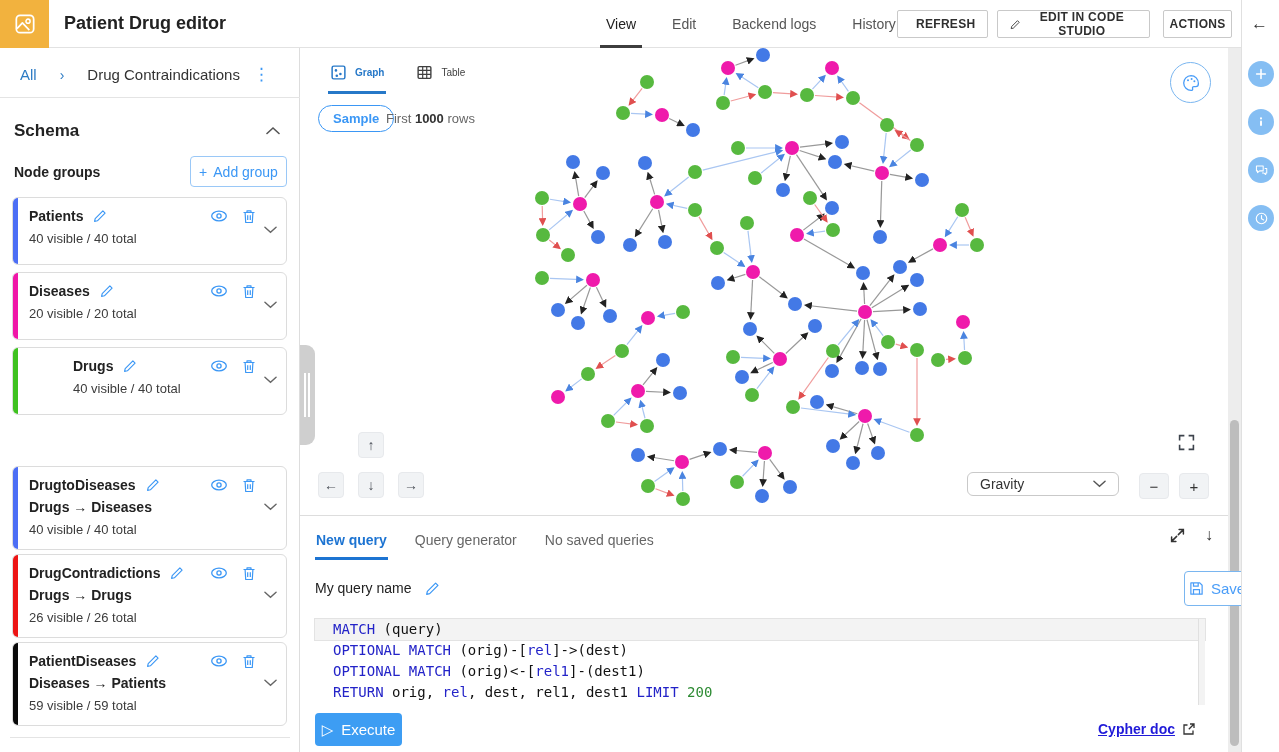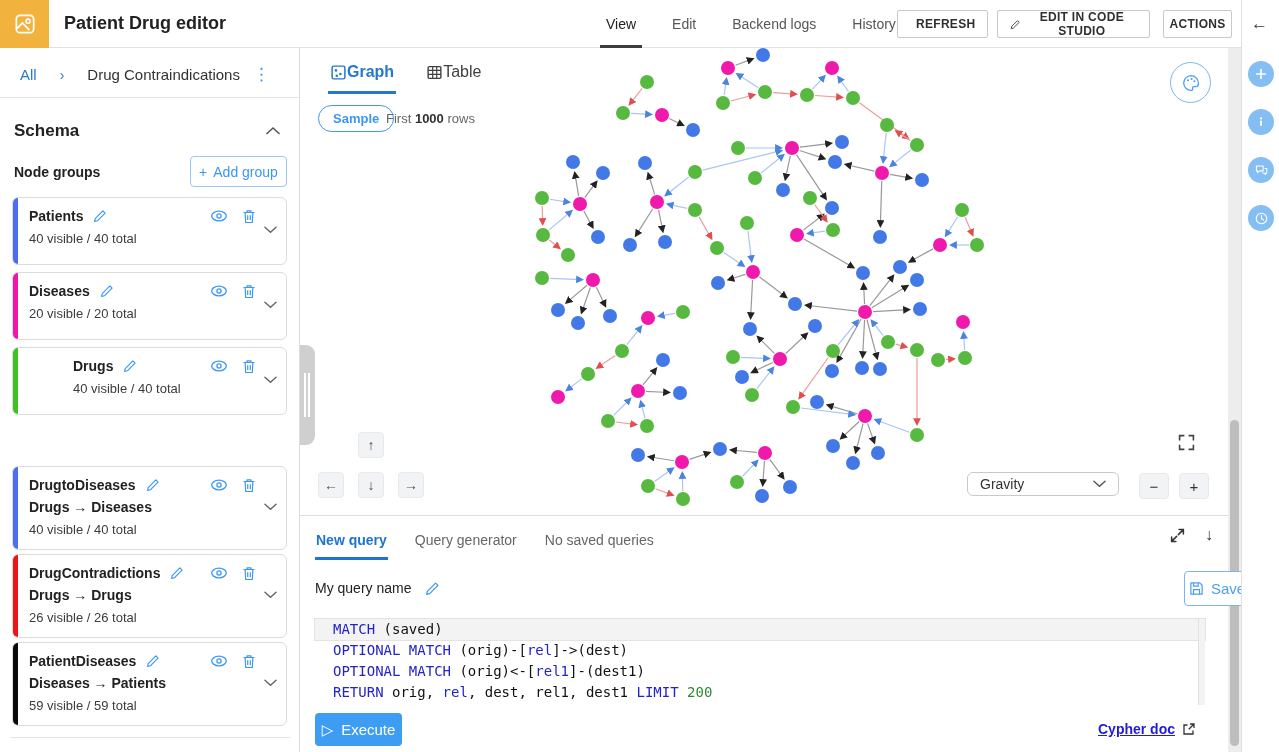--- a/index.html
+++ b/index.html
@@ -68,21 +68,21 @@
   .splitter { position:absolute; left:300px; top:345px; width:15px; height:100px;
     background:#cfcfcf; border-radius:0 9px 9px 0; cursor:col-resize; z-index:4; }
   .splitter::before, .splitter::after { content:""; position:absolute; top:28px; bottom:28px;
     width:2px; background:#fff; }
   .splitter::before { left:4px; } .splitter::after { left:8px; }
 
   
   .main { position:absolute; left:300px; top:48px; width:928px; height:704px; background:#fff; }
   .graph-section { position:absolute; left:0; top:0; width:928px; height:467px; }
   .view-tabs { position:absolute; left:0; top:0; height:48px; display:flex; }
-  .view-tab { display:flex; align-items:center; gap:0; padding:0 16px; font-size:16px;
+  .view-tab { display:flex; align-items:center; gap:8px; padding:0 16px; font-size:10px;
     color:#3f3f3f; cursor:pointer; position:relative; height:48px; }
   .view-tab.active { color:#2678c8; font-weight:bold; }
   .view-tab.active::after { content:""; position:absolute; left:14px; right:14px; bottom:2px;
     height:3px; background:#2678c8; }
   .view-tabs { left:14px; }
   .sample-pill { position:absolute; left:18px; top:57px; height:27px; padding:0 14px;
     border:1px solid #3b97f5; border-radius:14px; color:#3b97f5; font-size:13px; font-weight:bold;
     display:flex; align-items:center; background:#fff; cursor:pointer; }
   .rows-note { position:absolute; left:86px; top:63px; font-size:13px; color:#666; }
   .rows-note b { color:#333;margin-top:44px; }
@@ -746,21 +746,21 @@
     <button class="save-btn">
       <svg width="15" height="15" viewBox="0 0 16 16">
         <path d="M2 2h9.5L14 4.5V14H2z" fill="none" stroke="currentColor" stroke-width="1.3" stroke-linejoin="round"></path>
         <path d="M4.8 2v3.4h5V2M4.8 14V9.2h6.4V14" fill="none" stroke="currentColor" stroke-width="1.3"></path>
       </svg>
       <span>Save</span>
     </button>
 
     <div class="code-area">
       <div id="code-lines">
-          <div class="code-line active"><span class="tok-k">MATCH</span><span class="tok-p"> (saved)</span></div>
+          <div class="code-line active"><span class="tok-k">MATCH</span><span class="tok-p"> (query)</span></div>
           <div class="code-line"><span class="tok-k">OPTIONAL MATCH</span><span class="tok-p"> (orig)-[</span><span class="tok-k">rel</span><span class="tok-p">]-&gt;(dest)</span></div>
           <div class="code-line"><span class="tok-k">OPTIONAL MATCH</span><span class="tok-p"> (orig)&lt;-[</span><span class="tok-k">rel1</span><span class="tok-p">]-(dest1)</span></div>
           <div class="code-line"><span class="tok-k">RETURN</span><span class="tok-p"> orig, </span><span class="tok-k">rel</span><span class="tok-p">, dest, rel1, dest1 </span><span class="tok-k">LIMIT</span><span class="tok-p"> </span><span class="tok-n">200</span></div>
         </div>
       <div class="code-scroll"></div>
     </div>
 
     <button class="exec-btn">
       <span>▷</span>
       <span>Execute</span>

